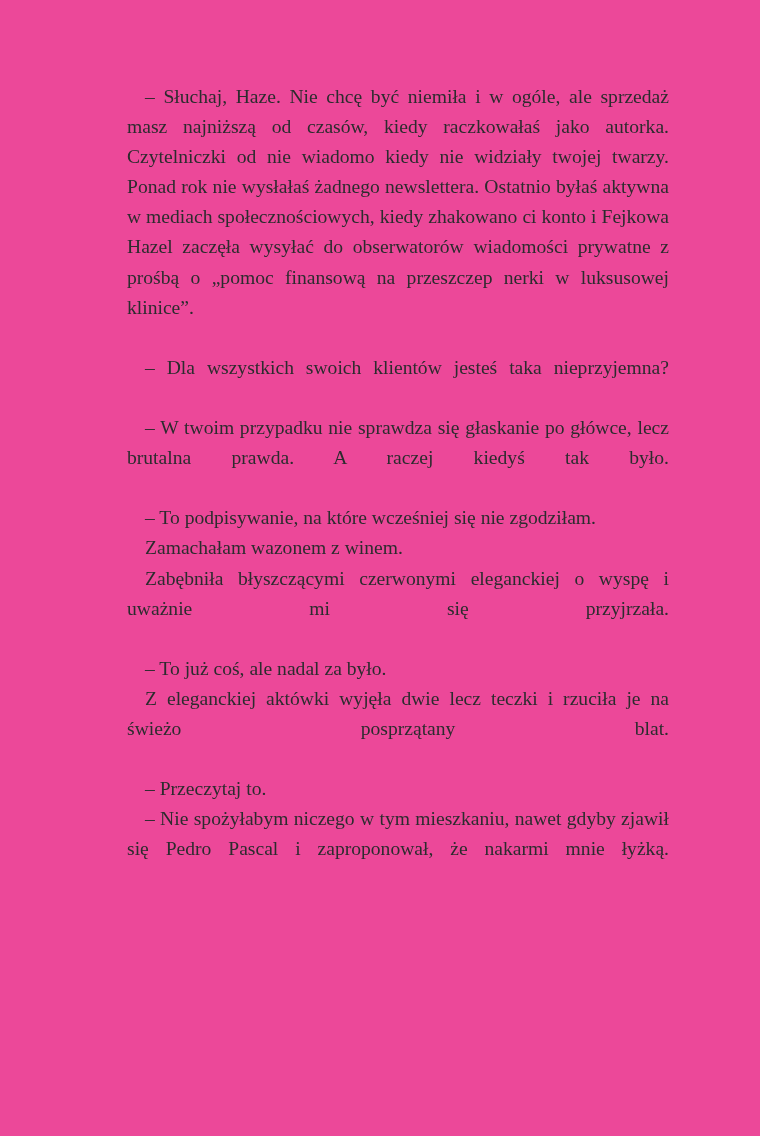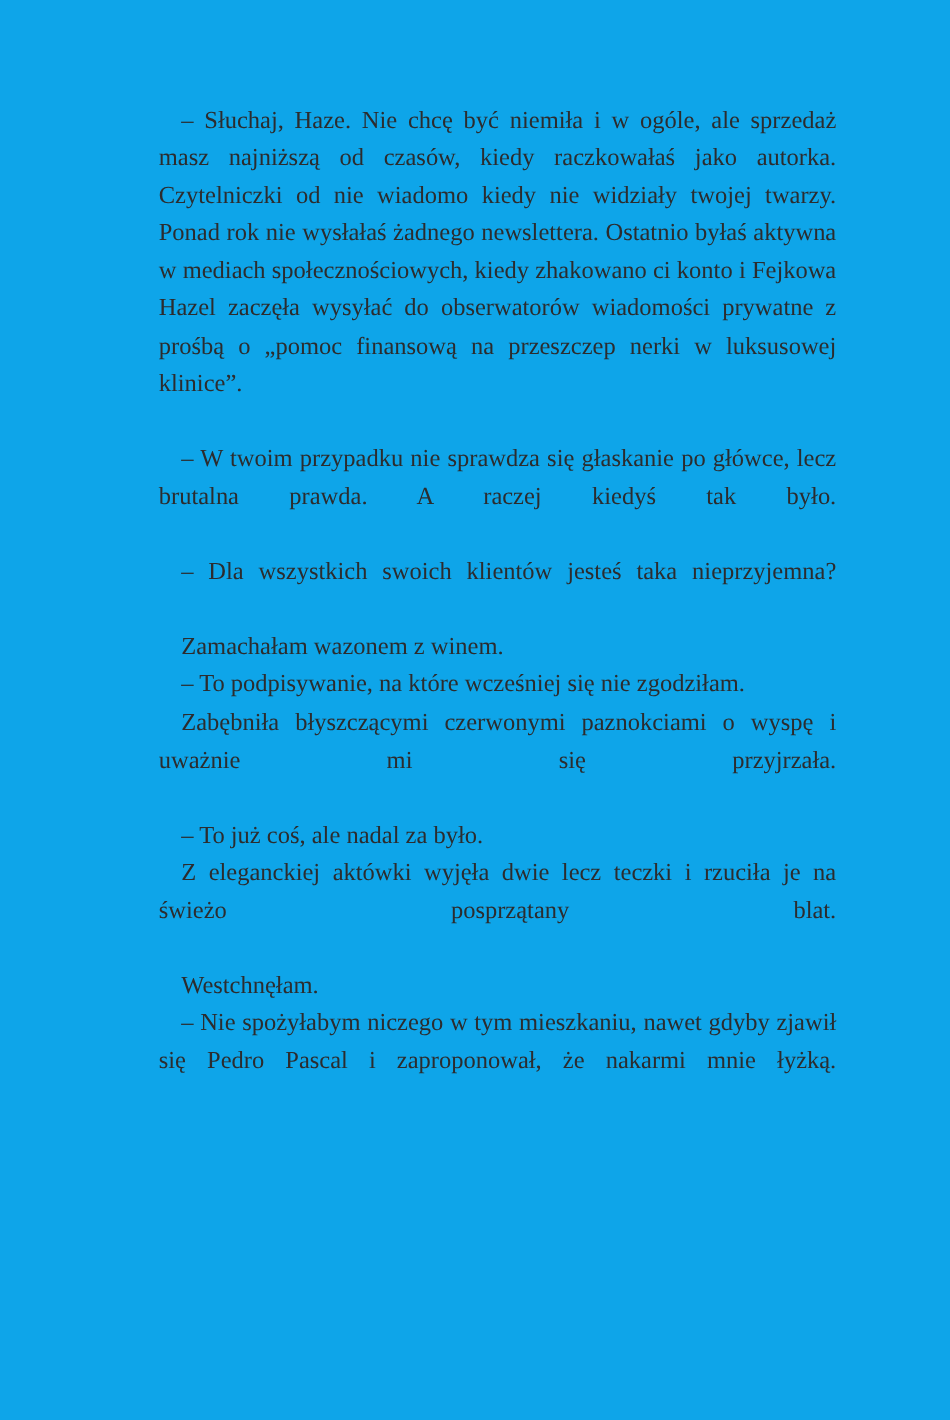--- a/index.html
+++ b/index.html
@@ -6,21 +6,21 @@
   html, body {
     margin: 0;
     padding: 0;
     background: #ffffff;
   }
 
   .page {
     position: relative;
     width: 760px;
     height: 1136px;
-    background: #0ea5e9;
+    background: #ec4899;
     overflow: hidden;
     box-sizing: border-box;
   }
 
   .text-block {
     position: absolute;
     left: 127px;
     top: 82px;
     width: 542px;
     font-family: "Liberation Serif", "DejaVu Serif", serif;
@@ -52,37 +52,37 @@
   }
 </style>
 </head>
 <body>
 
 <div class="page">
   <div class="text-block">
 
     <p class="para">– Słuchaj, Haze. Nie chcę być niemiła i w ogóle, ale sprzedaż masz najniższą od czasów, kiedy raczkowałaś jako autorka. Czytelniczki od nie wiadomo kiedy nie widziały twojej twarzy. Ponad rok nie wysłałaś żadnego newslettera. Ostatnio byłaś aktywna w mediach społecznościowych, kiedy zhakowano ci konto i Fejkowa Hazel zaczęła wysyłać do obserwatorów wiadomości prywatne z prośbą o „pomoc finansową na przeszczep nerki w luksusowej klinice”.</p>
 
+    <p class="para">– Dla wszystkich swoich klientów jesteś taka nieprzyjemna?</p>
+
     <p class="para">– W twoim przypadku nie sprawdza się głaskanie po główce, lecz brutalna prawda. A raczej kiedyś tak było.</p>
-
-    <p class="para">– Dla wszystkich swoich klientów jesteś taka nieprzyjemna?</p>
 
 
 
 
+    <p class="para last-line-natural">– To podpisywanie, na które wcześniej się nie zgodziłam.</p>
+
     <p class="para last-line-natural">Zamachałam wazonem z winem.</p>
 
-    <p class="para last-line-natural">– To podpisywanie, na które wcześniej się nie zgodziłam.</p>
-
-    <p class="para">Zabębniła błyszczącymi czerwonymi paznokciami o wyspę i uważnie mi się przyjrzała.</p>
+    <p class="para">Zabębniła błyszczącymi czerwonymi eleganckiej o wyspę i uważnie mi się przyjrzała.</p>
 
     <p class="para last-line-natural">– To już coś, ale nadal za było.</p>
 
     <p class="para">Z eleganckiej aktówki wyjęła dwie lecz teczki i rzuciła je na świeżo posprzątany blat.</p>
 
+    <p class="para last-line-natural">– Przeczytaj to.</p>
 
-    <p class="para last-line-natural">Westchnęłam.</p>
 
 
     <p class="para">– Nie spożyłabym niczego w tym mieszkaniu, nawet gdyby zjawił się Pedro Pascal i zaproponował, że nakarmi mnie łyżką.</p>
 
   </div>
 </div>
 
 </body></html>

